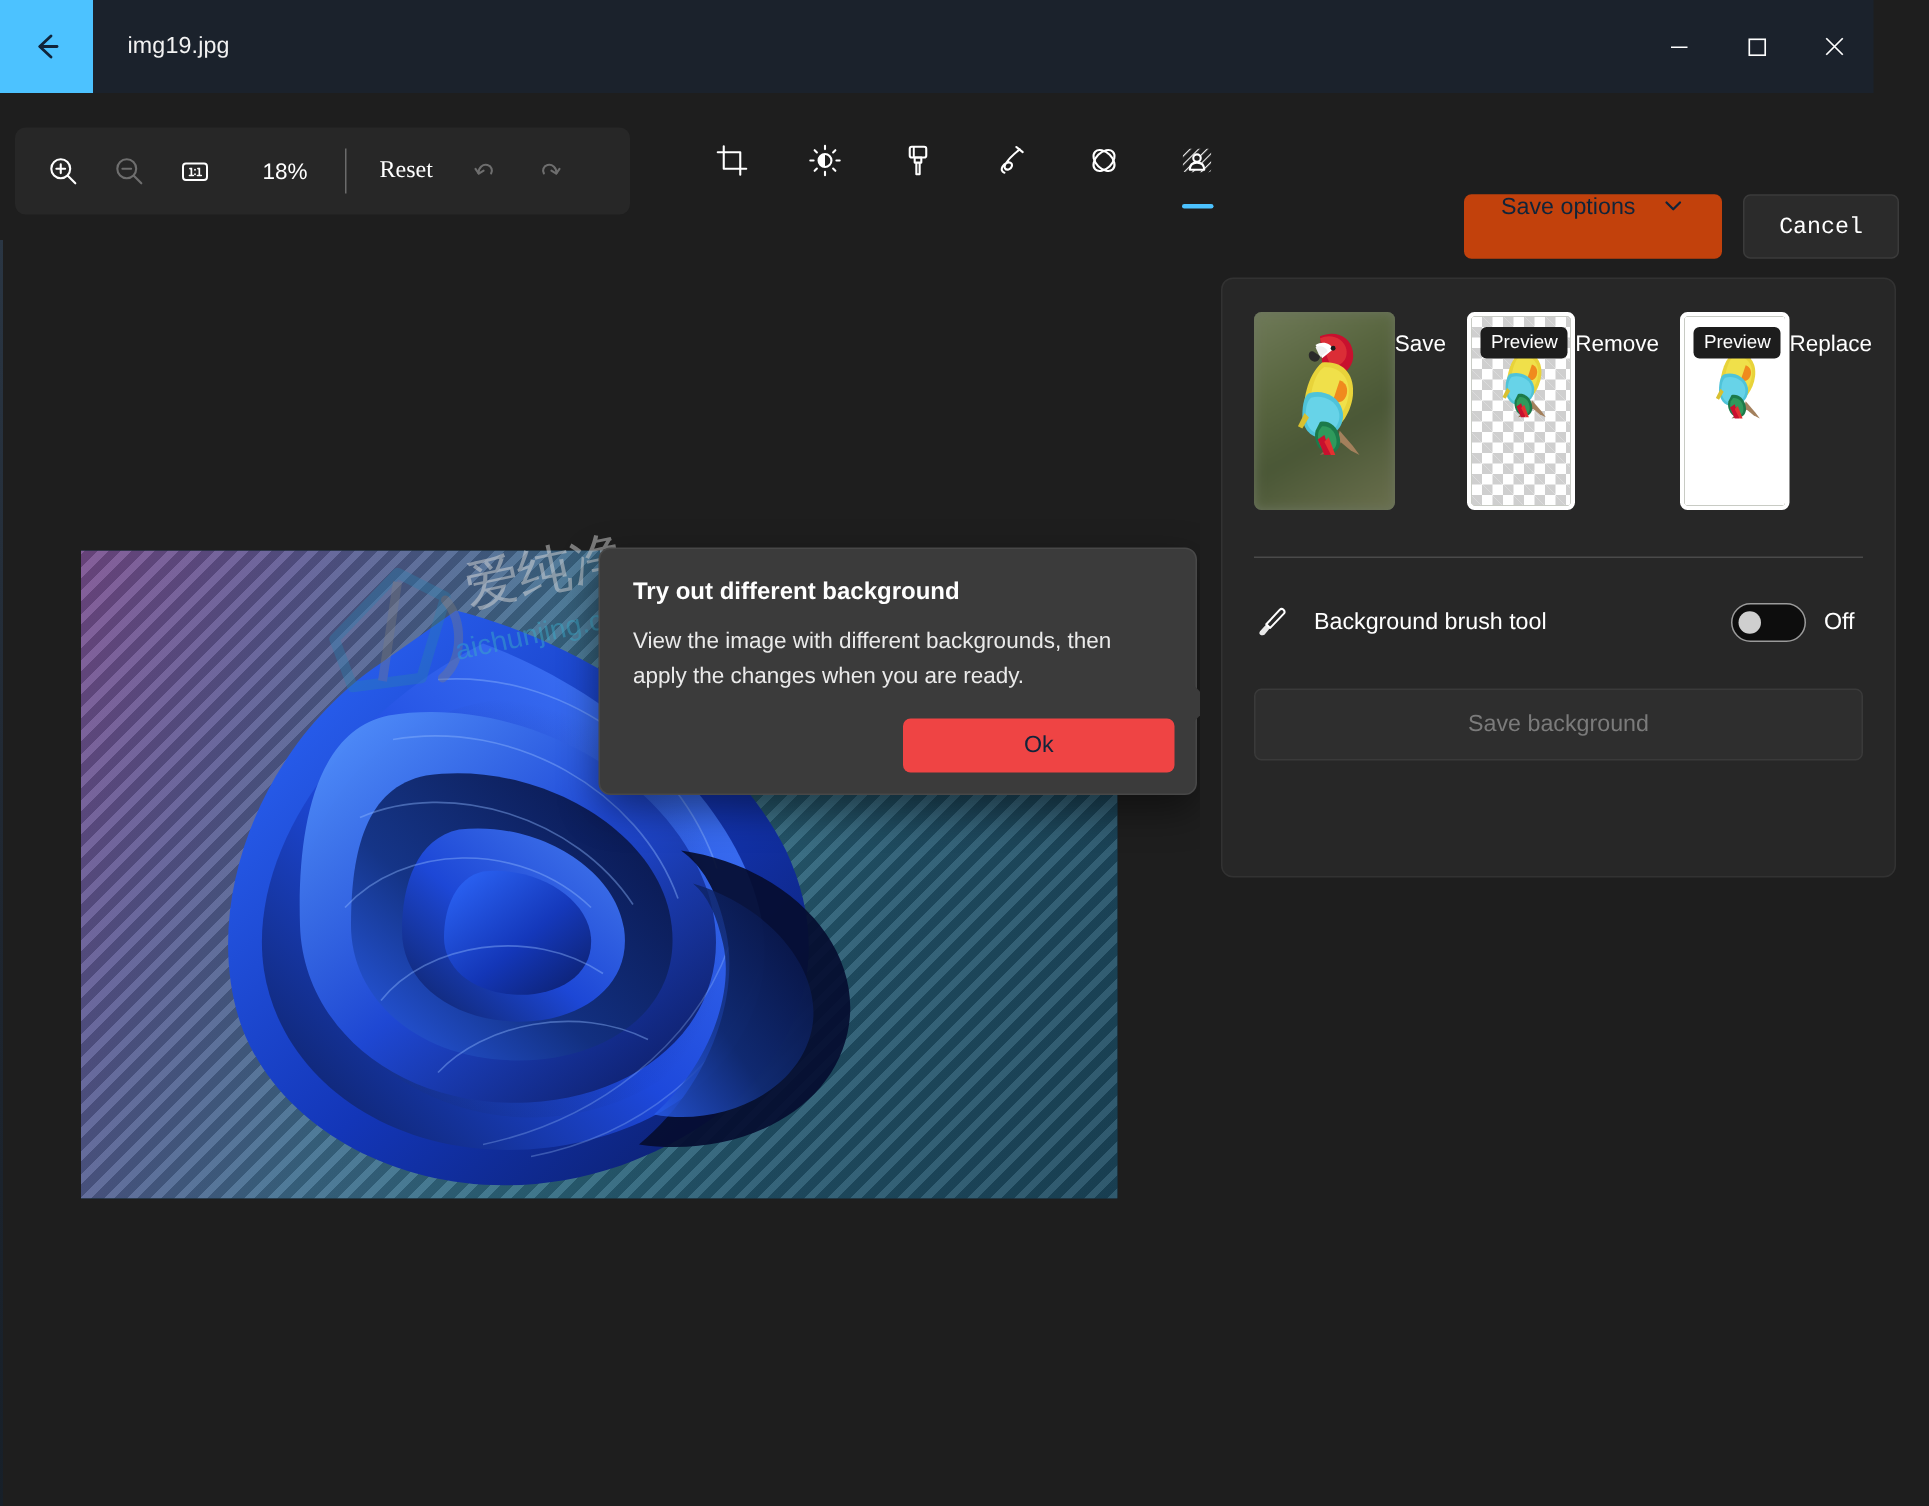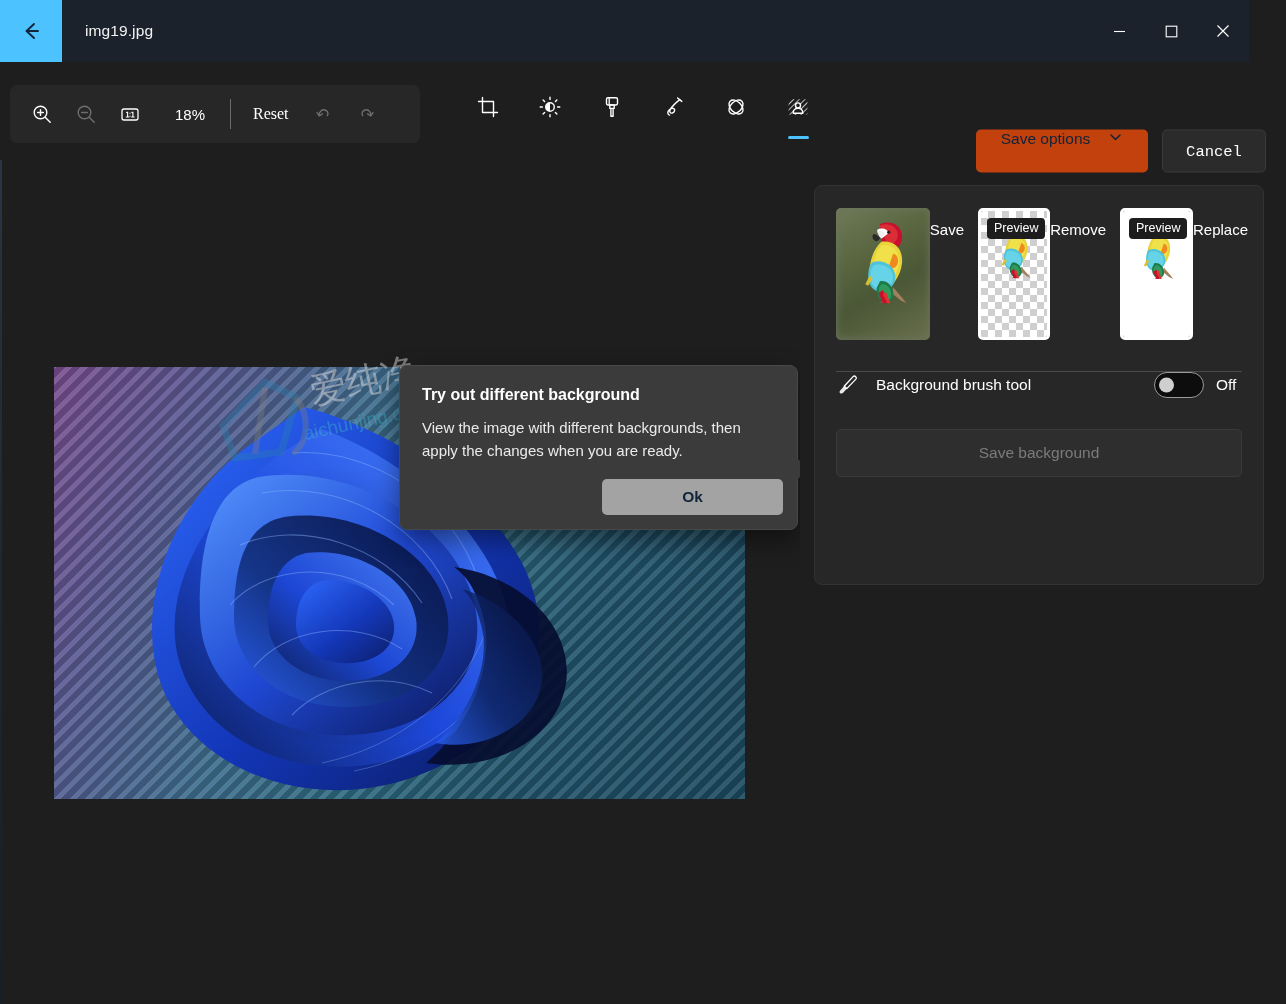--- a/index.html
+++ b/index.html
@@ -278,28 +278,27 @@
     border-top: 12px solid transparent;
     border-bottom: 12px solid transparent;
     border-left: 12px solid #3b3b3b;
   }
   .tip-ok {
     position: absolute;
     right: 14px;
     bottom: 14px;
     width: 181px;
     height: 36px;
-    background: #a3a3a3;
+    background: #ef4444;
     color: #10243a;
     border: none;
     border-radius: 5px;
     font-size: 15.5px;
     cursor: pointer;
     font-family: "Liberation Sans", sans-serif;
-    font-weight: bold;
   }
 
   
   .side-panel {
     position: absolute;
     right: 22px;
     top: 185px;
     width: 450px;
     height: 400px;
     background: #272727;
@@ -364,20 +363,21 @@
 
   .divider {
     height: 1px;
     background: #4a4a4a;
     margin: 31px 0 0 0;
   }
 
   .brush-row {
     display: flex;
     align-items: center;
+    margin-top: 30px;
   }
   .brush-row .brush-icon { color: #ffffff; display: flex; width: 30px; }
   .brush-row .brush-label {
     font-size: 15.5px;
     color: #ffffff;
     margin-left: 10px;
     flex: 1;
   }
   .toggle {
     width: 50px;

